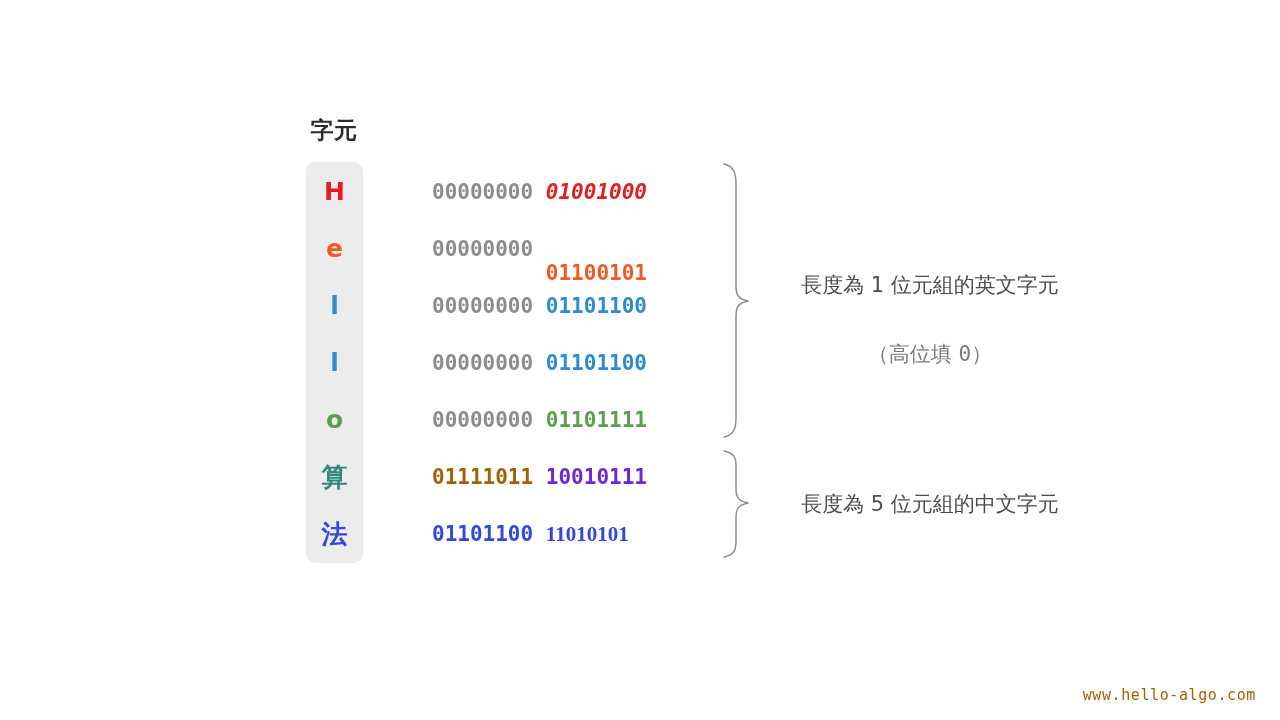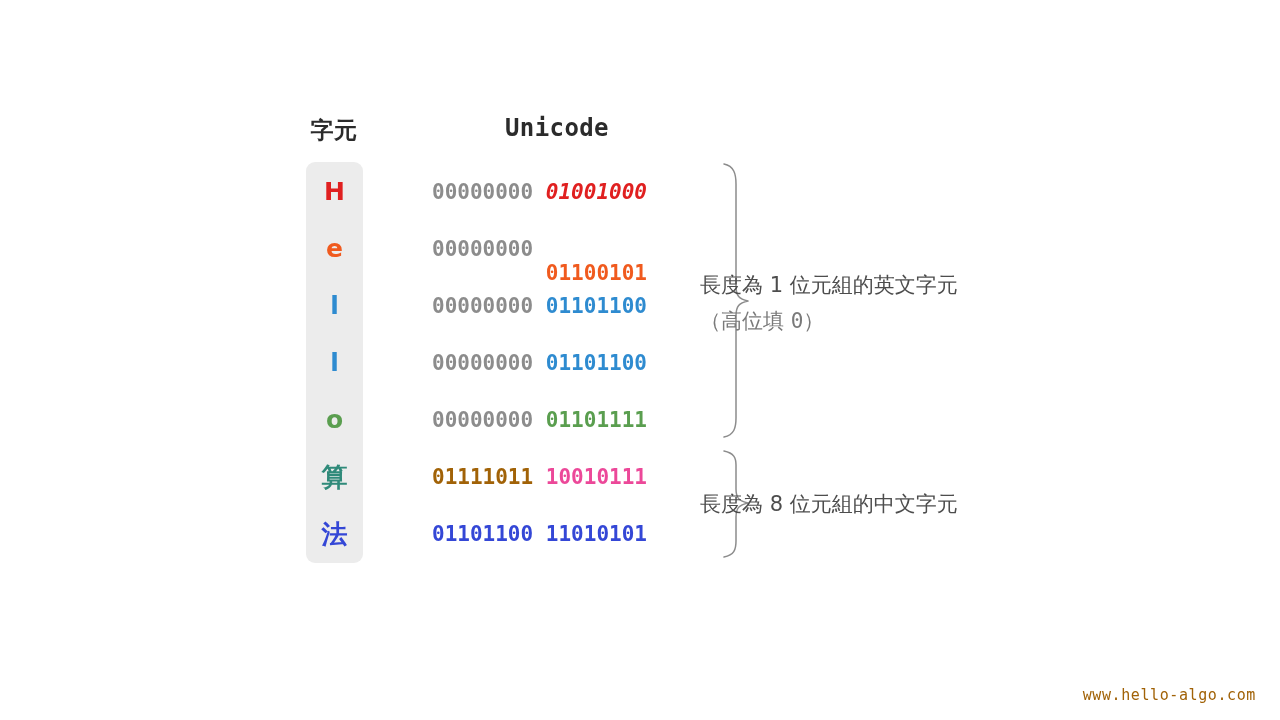--- a/index.html
+++ b/index.html
@@ -98,32 +98,33 @@
     height: 720px;
     pointer-events: none;
   }
 
   
   .annot {
     position: absolute;
     color: #4d4d4d;
     font-family: "DejaVu Sans", "Liberation Sans", sans-serif;
     font-size: 21px;
-    text-align: left;
+    text-align: center;
     white-space: nowrap;
     line-height: 1.7;
   }
   #annot-1 {
     left: 700px;
     top: 268px;
     width: 460px;
   }
   #annot-1 .line2 {
     display: block;
     color: #7a7a7a;
+    margin-top: 33px;
   }
   #annot-1 .mono0 {
     font-family: "DejaVu Sans Mono", "Liberation Mono", monospace;
   }
   #annot-2 {
     left: 700px;
     top: 487px;
     width: 460px;
   }
 
@@ -137,21 +138,20 @@
     font-size: 15px;
     letter-spacing: 0.6px;
   }
 </style>
 </head>
 <body>
 
 <div id="stage">
 
   <div class="col-header" id="hdr-char">字元</div>
-  <div class="col-header" id="hdr-unicode">Unicode</div>
 
   <div id="char-panel"></div>
 
   <div class="char-cell" style="top: 163px; color: rgb(224, 32, 32);">H</div>
   <div class="char-cell" style="top: 220px; color: rgb(240, 90, 30);">e</div>
   <div class="char-cell" style="top: 277px; color: rgb(46, 139, 208);">l</div>
   <div class="char-cell" style="top: 334px; color: rgb(46, 139, 208);">l</div>
   <div class="char-cell" style="top: 391px; color: rgb(90, 158, 79);">o</div>
   <div class="char-cell cjk" style="top: 448px; color: rgb(47, 138, 122);">算</div>
   <div class="char-cell cjk" style="top: 505px; color: rgb(52, 71, 214);">法</div>
@@ -177,26 +177,26 @@
     <span class="bin-lo" style="color: rgb(46, 139, 208);">01101100</span>
   </div>
   <div class="bin-row" style="top:405px">
     <span class="bin-hi">00000000</span>
     <span class="bin-hi">&nbsp;</span>
     <span class="bin-lo" style="color: rgb(90, 158, 79); text-align: right;">01101111</span>
   </div>
   <div class="bin-row" style="top:462px">
     <span class="bin-lo" style="color: #a16207;">01111011</span>
     <span class="bin-lo" style="color: rgb(47, 138, 122);">&nbsp;</span>
-    <span class="bin-lo" style="color: #ec4899;">10010111</span>
+    <span class="bin-lo" style="color: #6d28d9;">10010111</span>
   </div>
   <div class="bin-row" style="top:519px">
     <span class="bin-lo" style="color: rgb(52, 71, 214);">01101100</span>
     <span class="bin-lo" style="color: rgb(52, 71, 214);">&nbsp;</span>
-    <span class="bin-lo" style="color: rgb(52, 71, 214);">11010101</span>
+    <span class="bin-lo" style="color: rgb(52, 71, 214); font-family: Liberation Serif, serif;">11010101</span>
   </div>
 
   <svg id="braces" viewBox="0 0 1280 720">
     <path id="brace-1" d="M 724 164
              C 734 166, 736 174, 736 184
              L 736 286
              C 736 296, 739 299, 748 301
              C 739 303, 736 306, 736 316
              L 736 418
              C 736 428, 734 435, 724 437" fill="none" stroke="#8c8c8c" stroke-width="1.5" stroke-linecap="round" stroke-linejoin="round"></path>
@@ -208,18 +208,18 @@
              L 736 541
              C 736 550, 734 555, 724 557" fill="none" stroke="#8c8c8c" stroke-width="1.5" stroke-linecap="round" stroke-linejoin="round"></path>
   </svg>
 
   <div class="annot" id="annot-1">
     <span>長度為 1 位元組的英文字元</span>
     <span class="line2"><span>（高位填 </span><span class="mono0">0</span><span>）</span></span>
   </div>
 
   <div class="annot" id="annot-2">
-    <span>長度為 8 位元組的中文字元</span>
+    <span>長度為 5 位元組的中文字元</span>
   </div>
 
   <div id="watermark">www.hello-algo.com</div>
 
 </div>
 
 </body></html>

